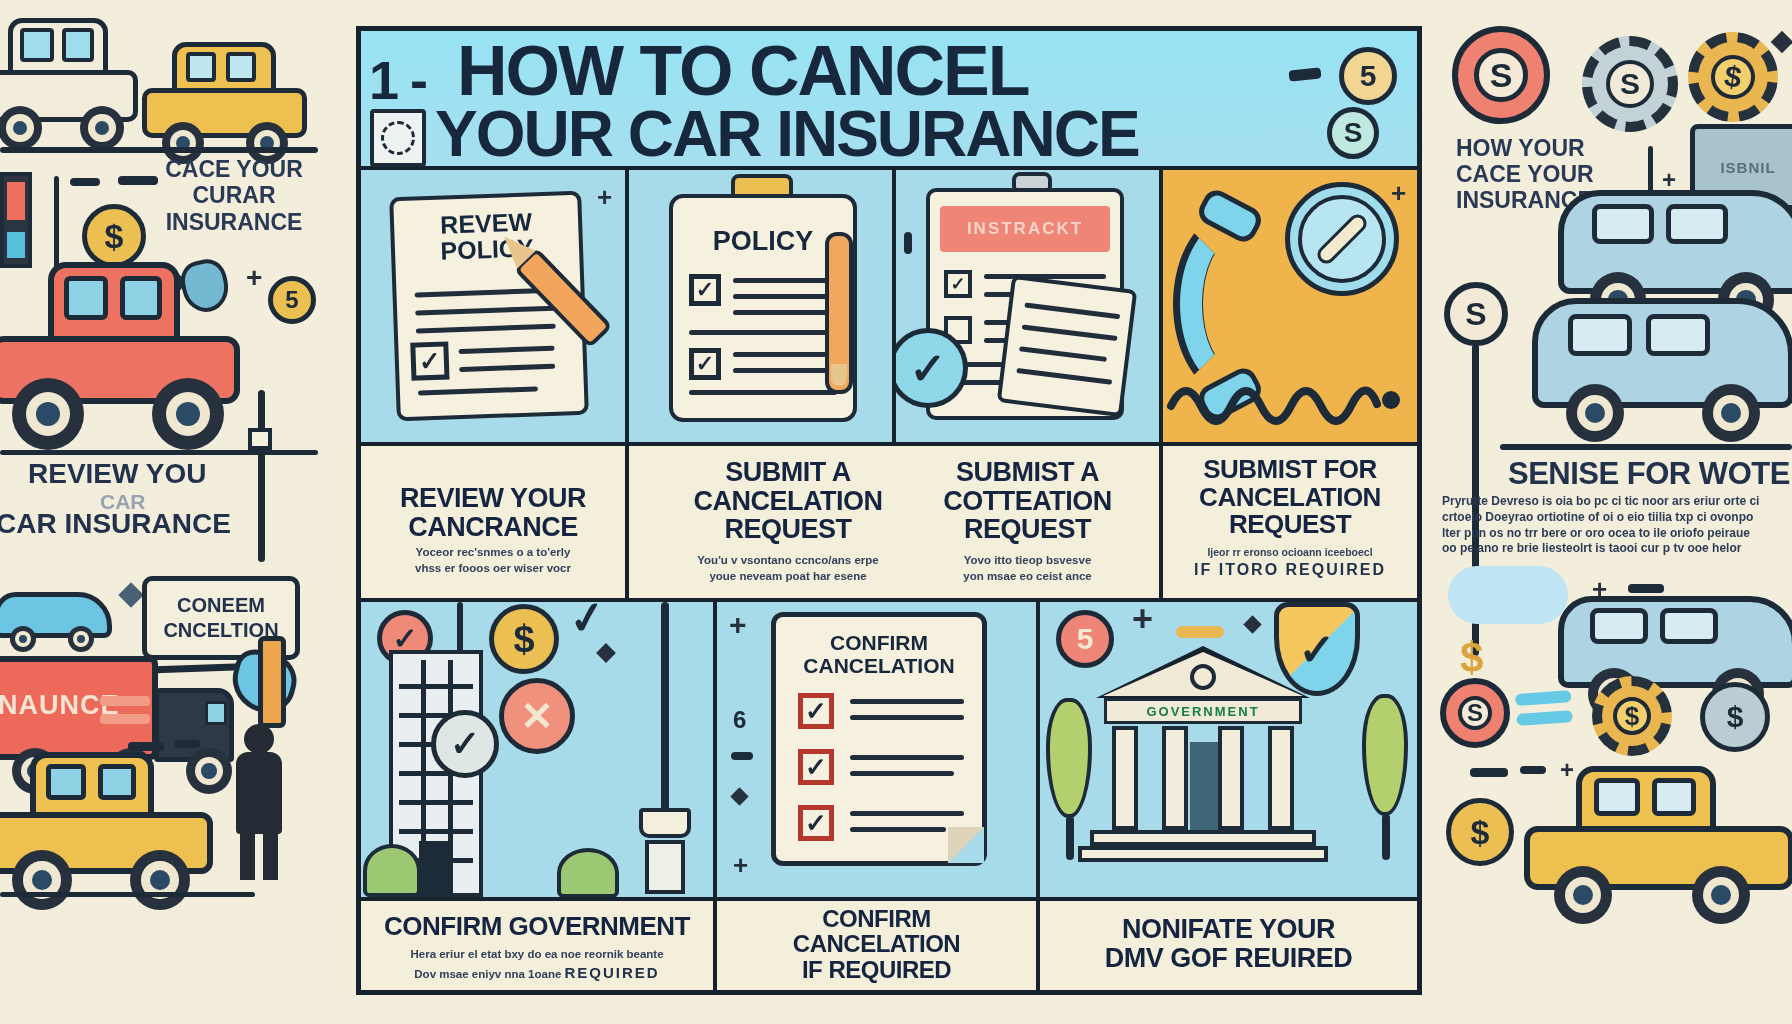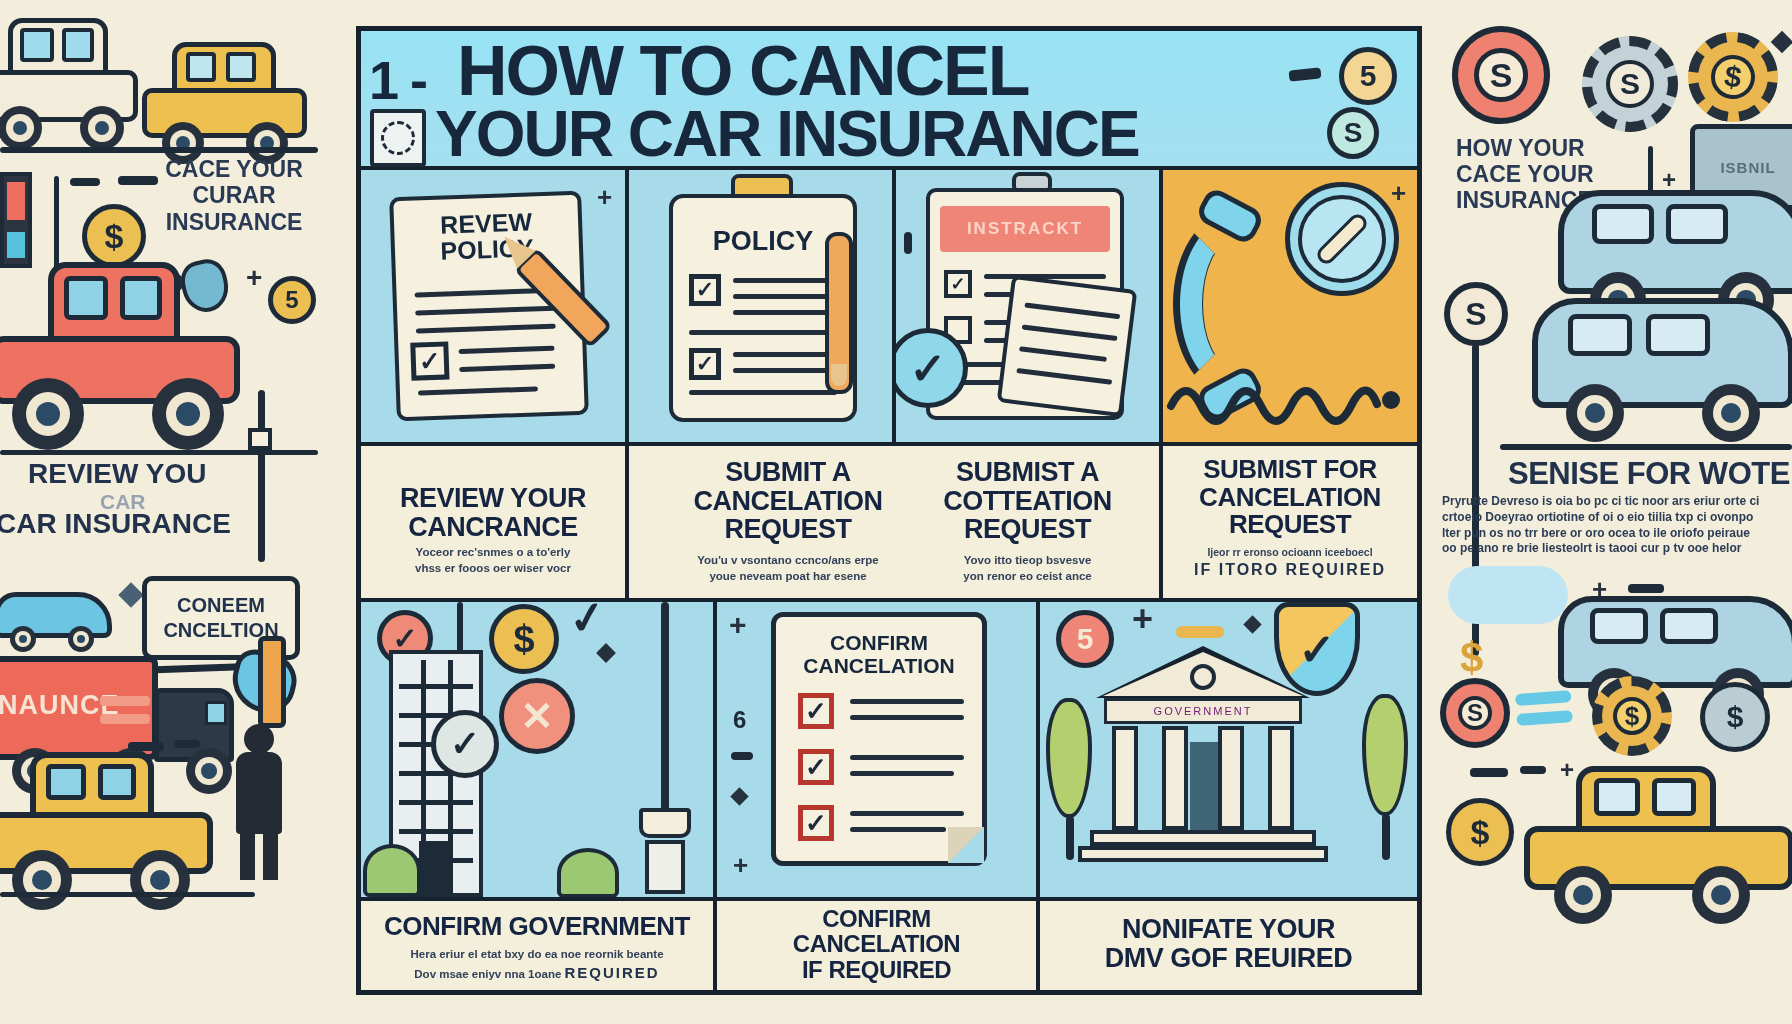--- a/index.html
+++ b/index.html
@@ -321,21 +321,21 @@
 CANCELATION
 REQUEST</div>
       <div class="fine pre" style="margin-top:8px">You'u v vsontano ccnco/ans erpe
 youe neveam poat har esene</div>
     </div>
     <div class="cell vsep caprow" style="left:535px;top:411px;width:267px;height:160px;border-top:4px solid #16222e;border-bottom:4px solid #16222e">
       <div class="cap pre" style="margin-top:12px;font-size:27px">SUBMIST A
 COTTEATION
 REQUEST</div>
       <div class="fine pre" style="margin-top:8px">Yovo itto tieop bsvesve
-yon renor eo ceist ance</div>
+yon msae eo ceist ance</div>
     </div>
     <div class="cell caprow" style="left:802px;top:411px;width:254px;height:160px;border-top:4px solid #16222e;border-bottom:4px solid #16222e">
       <div class="cap pre" style="margin-top:10px;font-size:26px">SUBMIST FOR
 CANCELATION
 REQUEST</div>
       <div class="fine" style="margin-top:6px;font-size:10.5px">Ijeor rr eronso ocioann iceeboecl</div>
       <div class="fine" style="font-size:16px;font-weight:900;letter-spacing:2px;color:#22324c">IF ITORO REQUIRED</div>
     </div>
 
     <div class="cell vsep" style="left:0;top:571px;width:356px;height:295px">
@@ -400,21 +400,21 @@
       <span class="plusmk" style="left:92px;top:-4px;font-size:36px">+</span>
       <div class="abs" style="left:136px;top:24px;width:48px;height:12px;background:#e9b64f;border-radius:6px"></div>
       <div class="abs flexc" style="left:234px;top:0px;width:86px;height:94px;background:linear-gradient(135deg,#f3c75e 50%,#7fd3ea 50%);border:5px solid var(--ink);border-radius:14px 14px 50% 50%/14px 14px 62% 62%">
         <span style="font-size:44px;font-weight:900;color:#1d2a38">✓</span>
       </div>
       <div class="abs" style="left:56px;top:44px;width:214px;height:216px">
         <div style="position:absolute;left:0;top:0;width:214px;height:52px;background:#16222e;clip-path:polygon(0 100%,50% 0,100% 100%)"></div>
         <div style="position:absolute;left:7px;top:6px;width:200px;height:44px;background:#f0ead6;clip-path:polygon(0 100%,50% 0,100% 100%)"></div>
         <div style="position:absolute;left:94px;top:18px;width:26px;height:26px;border:4px solid var(--ink);border-radius:50%;background:#f0ead6"></div>
         <div class="abs flexc" style="left:8px;top:52px;width:198px;height:26px;background:#f0ead6;border:3px solid var(--ink)">
-          <span style="font-size:11px;font-weight:400;letter-spacing:2px;color:#701a75">GOVERNMENT</span>
+          <span style="font-size:13px;font-weight:700;letter-spacing:2px;color:#15803d">GOVERNMENT</span>
         </div>
         <div class="col" style="left:16px;top:80px"></div>
         <div class="col" style="left:66px;top:80px"></div>
         <div class="abs" style="left:94px;top:96px;width:28px;height:88px;background:#3d6575"></div>
         <div class="col" style="left:122px;top:80px"></div>
         <div class="col" style="left:172px;top:80px"></div>
         <div class="abs" style="left:-6px;top:184px;width:226px;height:16px;background:#f2eedb;border:4px solid var(--ink)"></div>
         <div class="abs" style="left:-18px;top:200px;width:250px;height:16px;background:#f2eedb;border:4px solid var(--ink)"></div>
       </div>
       <div class="tree-f" style="left:6px;top:96px;width:46px;height:120px"></div>

